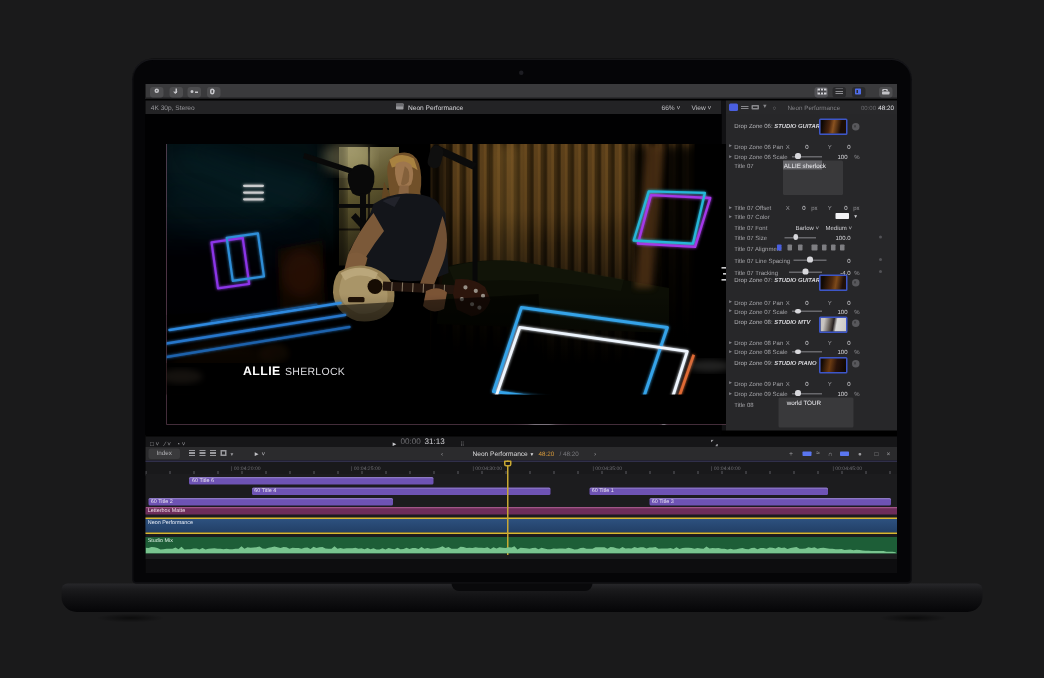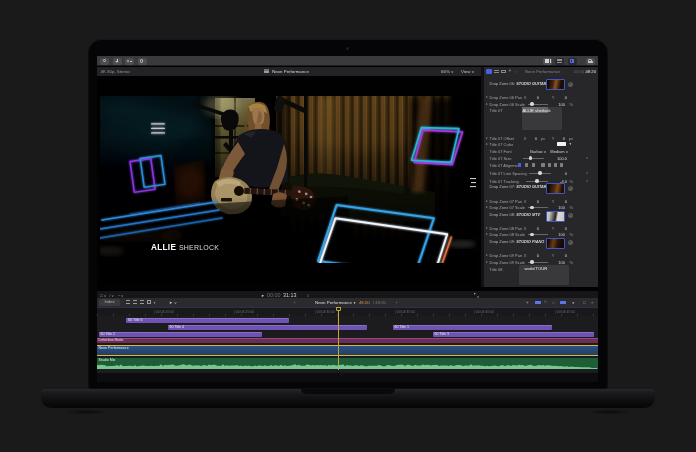--- a/index.html
+++ b/index.html
@@ -29,21 +29,21 @@
 
 
 #vhead { left:0; top:11px; width:384px; height:9px; background:#232325; color:#98989c; }
 #seam  { left:384px; top:11px; width:3px; height:220px; background:#111113; }
 #ihead { left:387px; top:11px; width:114px; height:9px; background:#28282a; }
 
 .t { position:absolute; white-space:nowrap; }
 
 
 #viewer { left:0; top:20px; width:384px; height:214px; background:#010102; }
-#video  { left:3px; top:20px; width:377px; height:187px; background:#f9a8d4; }
+#video  { left:14px; top:20px; width:377px; height:187px; background:#f9a8d4; }
 
 
 #insp { left:387px; top:20px; width:114px; height:211px; background:#272729; color:#b8b8bc; overflow:hidden; }
 .irow { position:absolute; left:0; width:114px; height:7px; font-size:4px; color:#a4a4a8; }
 .irow .lbl { position:absolute; left:5.5px; top:1px; }
 .irow .tri { position:absolute; left:1.5px; top:1.2px; font-size:3.1px; color:#84848a; }
 .slider { position:absolute; top:3px; height:1px; background:#68686c; }
 .thumb { position:absolute; top:-1.5px; width:3.5px; height:3.5px; background:#d8d8dc; border-radius:50%; }
 .val { position:absolute; top:1px; text-align:right; color:#d6d6da; }
 .kf { position:absolute; width:2px; height:2px; background:#515155; border-radius:50%; top:2px; left:102px; }

